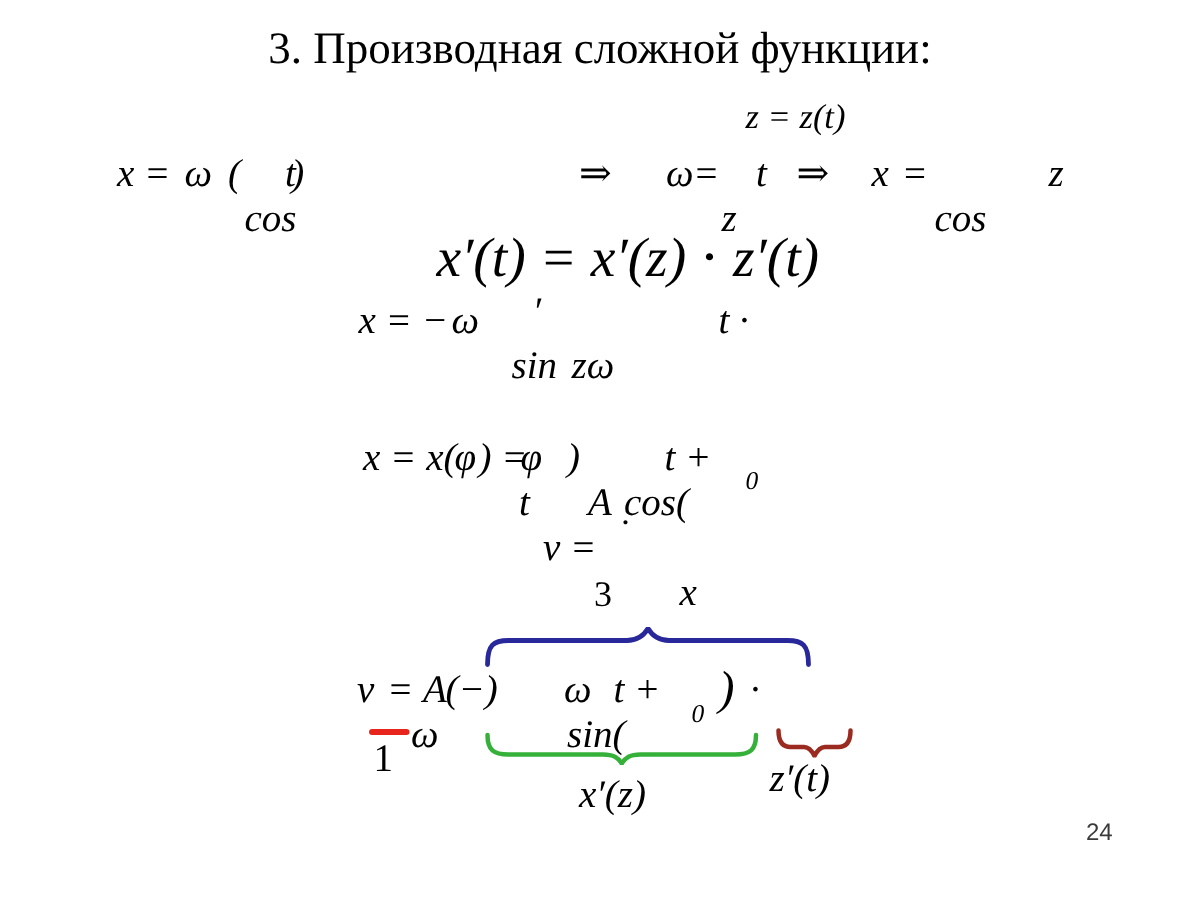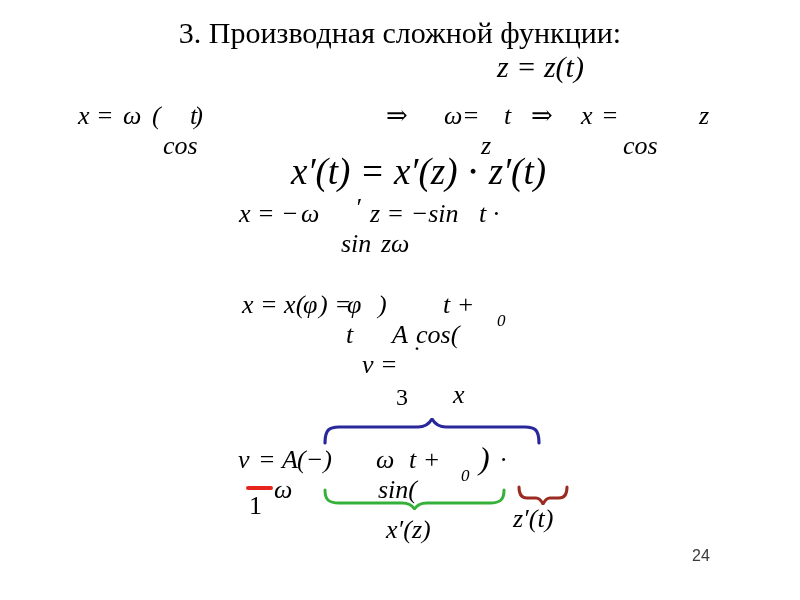--- a/index.html
+++ b/index.html
@@ -29,21 +29,21 @@
   .redline{position:absolute;background:var(--line-red);border-radius:2px;}
   .pagenum{font-family:"Liberation Sans","DejaVu Sans",sans-serif;font-size:16px;color:#3a3a3a;}
 </style>
 </head>
 <body>
 
 <div id="slide">
 
   <div class="abs ctr title" style="top:16px">3. Производная сложной функции:</div>
 
-  <div class="abs math" style="left:497px;top:50px;font-size:30px">z = z(t)</div>
+  <div class="abs math" style="left:497px;top:65px;font-size:23px">z = z(t)</div>
 
   <div class="line math" style="top:101px">
     <span class="frag" style="left:78px">x =</span>
     <span class="frag ov" style="left:124px">
       <span class="b">cos</span>
       <span class="o" style="left:-1px">ω</span>
       <span class="o" style="left:28px">(</span>
     </span>
     <span class="frag" style="left:190px;letter-spacing:-3px">t)</span>
     <span class="frag up" style="left:386px">⇒</span>
@@ -67,21 +67,20 @@
   <div class="line math" style="top:199px">
     <span class="frag" style="left:239px">x = −</span>
     <span class="frag ov" style="left:302px">
       <span class="b">sin</span>
       <span class="o" style="left:-1px">ω</span>
     </span>
     <span class="frag ov" style="left:342px">
       <span class="b">zω</span>
       <span class="o" style="left:13px;top:-6px">′</span>
     </span>
-    <span class="frag" style="left:370px">z = −sin</span>
     <span class="frag" style="left:479px">t ·</span>
   </div>
 
 
   <div class="line math" style="top:290px">
     <span class="frag" style="left:242px">x = x(</span>
     <span class="frag ov" style="left:307px">
       <span class="b">t</span>
       <span class="o" style="left:-4px">φ</span>
     </span>
@@ -143,15 +142,15 @@
 
   <div class="brace" style="left:517px;top:485px;color:var(--brace-darkred)">
     <svg width="52" height="20" viewBox="0 0 52 20" fill="none">
       <path d="M2,2 C2,10 5,13 10,13 L19,13 C22,13 24,15 26,19 C28,15 30,13 33,13 L42,13 C47,13 50,10 50,2" stroke="currentColor" stroke-width="3" stroke-linecap="round"></path>
     </svg>
   </div>
 
   <div class="abs math" style="left:386px;top:515px">x′(z)</div>
   <div class="abs math" style="left:513px;top:504px">z′(t)</div>
 
-  <div class="abs pagenum" style="left:692px;top:547px">24</div>
+  <div class="abs pagenum" style="left:724px;top:547px">24</div>
 
 </div>
 
 </body></html>

